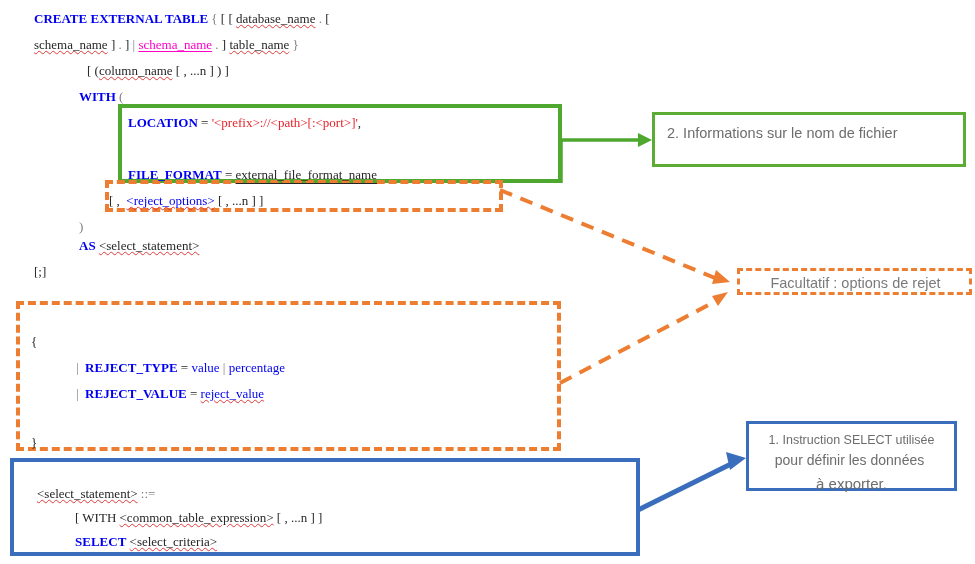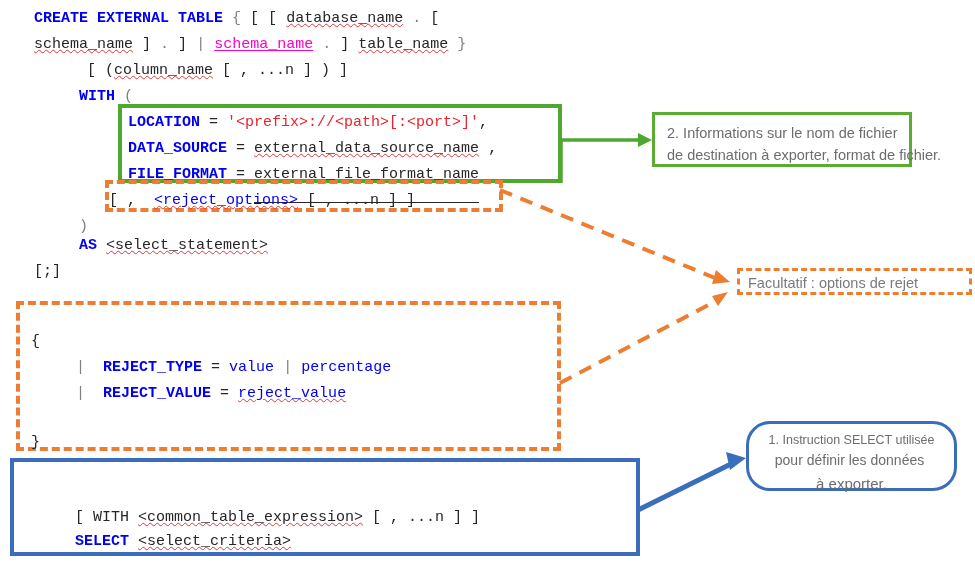--- a/index.html
+++ b/index.html
@@ -20,22 +20,22 @@
     position: absolute;
     left: 0;
     top: 0;
     width: 975px;
     height: 564px;
   }
 
   .code-line {
     position: absolute;
     white-space: pre;
-    font-family: Liberation Mono, monospace;
-    font-size: 15px;
+    font-family: Liberation Serif, serif;
+    font-size: 13px;
     line-height: 26px;
     letter-spacing: 0px;
     color: #262626;
   }
 
   .kw      { color: #0000f0; font-weight: bold; }
   .kw2     { color: #0000f0; }
   .str     { color: #e8232a; }
   .magenta { color: #ff00c8; }
   .gray    { color: #808080; }
@@ -44,21 +44,21 @@
   .um      { text-decoration: underline; text-decoration-color: #ff00c8; text-underline-offset: 2px; }
   .squig {
     text-decoration: underline;
     text-decoration-style: wavy;
     text-decoration-color: #e03a3a;
     text-decoration-thickness: 1px;
     text-underline-offset: 1px;
   }
   .dbl {
     border-bottom: 1px solid #262626;
-    padding-bottom: 19px;
+    padding-bottom: 1px;
   }
 
   
   .box {
     position: absolute;
     box-sizing: border-box;
     background: transparent;
   }
   .green-solid  { border: 4px solid #4ea72e; }
   .orange-dash  { border: 4px dashed #ed7d31; }
@@ -74,20 +74,21 @@
   }
   #callout-green {
     border: 3px solid #5bab35;
     padding: 7px 10px 6px 12px;
   }
   #callout-green .ln { font-size: 14.5px; line-height: 22px; white-space: nowrap; }
 
   #callout-orange {
     border: 3px dashed #ed7d31;
     padding: 3px 6px 3px 8px;
+    text-align: center;
   }
   #callout-orange .ln { font-size: 14.5px; line-height: 19px; white-space: nowrap; color: #7a7a7a; }
 
   #callout-blue {
     border: 3px solid #3a6ebd;
     padding: 7px 8px 4px 8px;
     text-align: center;
   }
   #callout-blue .l1 { font-size: 12.5px; line-height: 19px; white-space: nowrap; }
   #callout-blue .l2 { font-size: 14px;   line-height: 21px; white-space: nowrap; text-align: center; padding-right: 4px; }
@@ -140,21 +141,20 @@
   <div class="code-line" style="left:34px; top:6px;"><span class="kw">CREATE EXTERNAL TABLE</span><span class="gray"> </span><span class="gray">{</span><span> </span><span class="punct">[</span><span> </span><span class="punct">[</span><span> </span><span class="u squig">database_name</span><span> </span><span class="gray">.</span><span> [</span></div>
 
   <div class="code-line" style="left:34px; top:32px;"><span class="u squig">schema_name</span><span> </span><span class="punct">]</span><span> </span><span class="gray">.</span><span> </span><span class="punct">]</span><span> </span><span class="gray">|</span><span> </span><span class="magenta um">schema_name</span><span> </span><span class="gray">.</span><span> </span><span class="punct">]</span><span> </span><span class="u squig">table_name</span><span> </span><span class="gray">}</span></div>
 
   <div class="code-line" style="left:87px; top:58px;"><span class="punct">[ (</span><span class="u squig">column_name</span><span> </span><span class="punct">[ , ...n ] ) ]</span></div>
 
   <div class="code-line" style="left:79px; top:84px;"><span class="kw">WITH</span><span> </span><span class="gray">(</span></div>
 
   <div class="code-line" style="left:128px; top:110px;"><span class="kw">LOCATION</span><span> </span><span class="punct">=</span><span> </span><span class="str">'&lt;prefix&gt;://&lt;path&gt;[:&lt;port&gt;]'</span><span class="punct">,</span></div>
 
-  <div class="code-line" style="left:128px; top:136px;"><span class="kw">DATA_SOURCE</span><span> </span><span class="punct">=</span><span> </span><span class="u squig">external_data_source_name</span><span> </span><span class="punct">,</span></div>
 
   <div class="code-line" style="left:128px; top:162px;"><span class="kw">FILE_FORMAT</span><span> </span><span class="punct">=</span><span> </span><span class="dbl">external_file_format_name</span></div>
 
   <div class="code-line" style="left:109px; top:188px;"><span class="punct">[ ,</span><span>  </span><span class="kw2 squig">&lt;reject_options&gt;</span><span> </span><span class="punct">[ , ...n ] ]</span></div>
 
   <div class="code-line" style="left:79px; top:214px;"><span class="gray">)</span></div>
 
   <div class="code-line" style="left:79px; top:233px;"><span class="kw">AS</span><span> </span><span class="gray"></span><span class="u squig">&lt;select_statement&gt;</span></div>
 
   <div class="code-line" style="left:34px; top:259px;"><span class="punct">[;]</span></div>
@@ -162,33 +162,33 @@
 
   <div class="code-line" style="left:31px; top:329px;"><span class="punct">{</span></div>
 
   <div class="code-line" style="left:76px; top:355px;"><span class="gray">|</span><span>  </span><span class="kw">REJECT_TYPE</span><span> </span><span class="punct">=</span><span> </span><span class="kw2">value</span><span> </span><span class="gray">|</span><span> </span><span class="kw2">percentage</span></div>
 
   <div class="code-line" style="left:76px; top:381px;"><span class="gray">|</span><span>  </span><span class="kw">REJECT_VALUE</span><span> </span><span class="punct">=</span><span> </span><span class="kw2 u squig">reject_value</span></div>
 
 
   <div class="code-line" style="left:31px; top:430px;"><span class="punct">}</span></div>
 
+  <div class="code-line" style="left:37px; top:481px;"><span class="u squig">&lt;select_statement&gt;</span><span> </span><span class="gray">::=</span></div>
 
   <div class="code-line" style="left:75px; top:529px;"><span class="kw">SELECT</span><span> </span><span class="u squig">&lt;select_criteria&gt;</span></div>
 
   <div class="code-line" style="left:75px; top:505px;"><span class="punct">[ WITH</span><span> </span><span class="u squig">&lt;common_table_expression&gt;</span><span> </span><span class="punct">[ , ...n ] ]</span></div>
 
 </div>
 
-<div class="callout" id="callout-green" style="left:652px; top:112px; width:260px; height:55px;">
+<div class="callout" id="callout-green" style="left:652px; top:112px; width:314px; height:55px;">
   <div class="ln">2. Informations sur le nom de fichier</div>
-  <div class="ln">de destination à exporter, format de fichier.</div>
 </div>
 
 <div class="callout" id="callout-orange" style="left:737px; top:268px; width:235px; height:27px;">
   <div class="ln">Facultatif : options de rejet</div>
 </div>
 
-<div class="callout" id="callout-blue" style="left:746px; top:421px; width:211px; height:70px;border-radius:24px;">
+<div class="callout" id="callout-blue" style="left:746px; top:421px; width:211px; height:70px;">
   <div class="l1">1. Instruction SELECT utilisée</div>
   <div class="l2">pour définir les données</div>
   <div class="l3">à exporter.</div>
 </div>
 
 </body></html>

